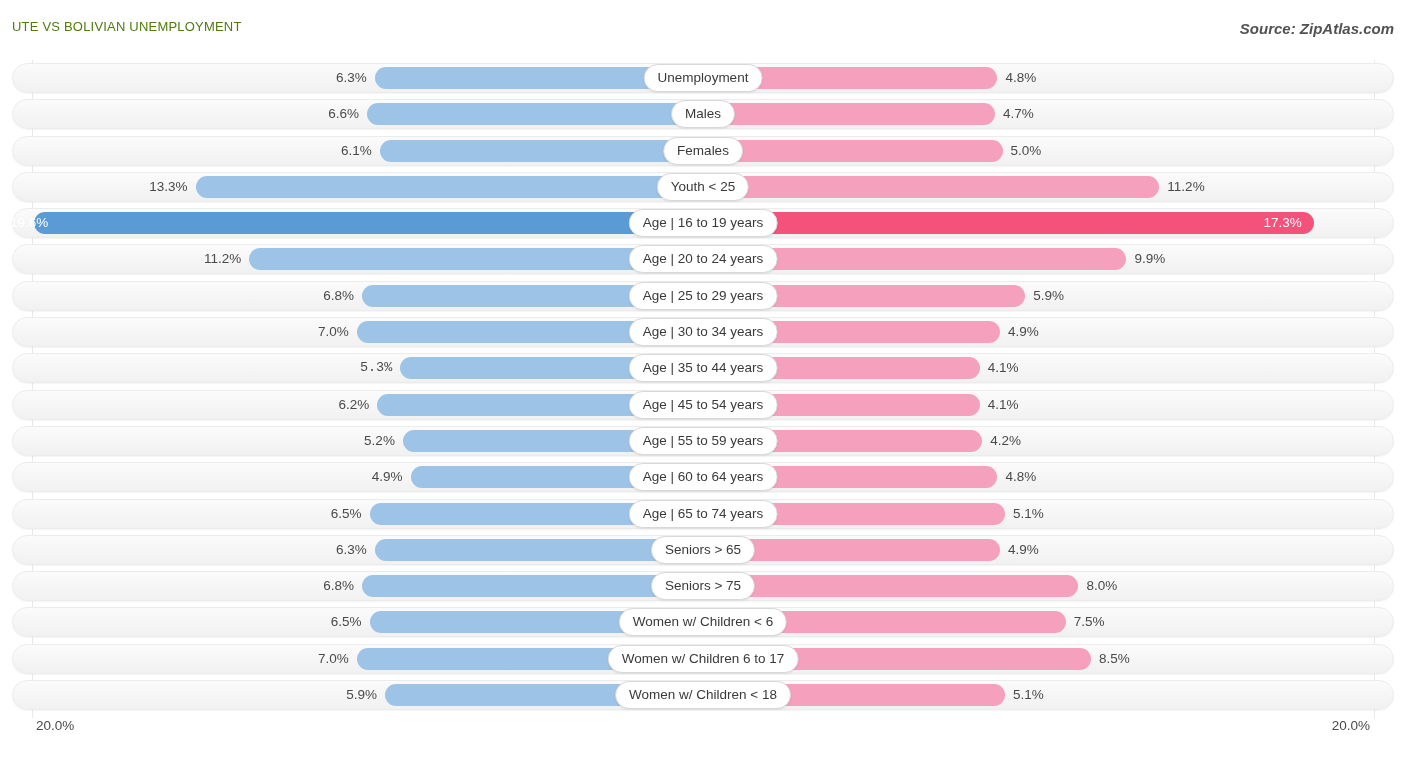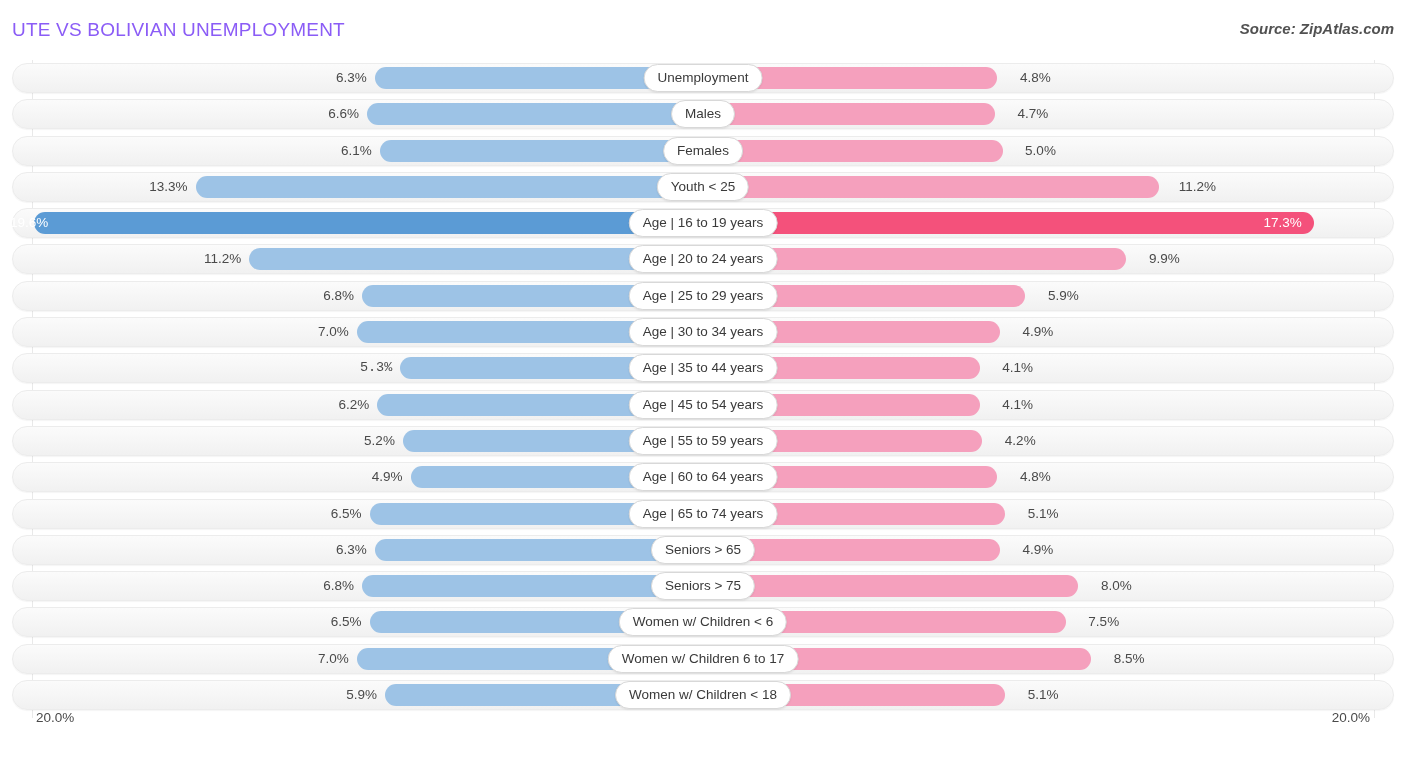--- a/index.html
+++ b/index.html
@@ -18,23 +18,23 @@
   }
 
   
   .header {
     position: absolute;
     top: 0; left: 0; right: 0; height: 56px;
   }
   .chart-title {
     position: absolute;
     left: 12px; top: 19px;
-    font-size: 19px;
+    font-size: 13px;
     letter-spacing: .2px;
-    color: #8b5cf6;
+    color: #4d7c0f;
     font-weight: 400;
     white-space: nowrap;
   }
   .source {
     position: absolute;
     right: 12px; top: 20px;
     font-size: 15px;
     font-style: italic;
     font-weight: bold;
     color: #515151;
@@ -95,21 +95,21 @@
   .val {
     position: absolute;
     top: 7px;
     height: 22px;
     line-height: 22px;
     font-size: 13.5px;
     color: #4a4a4a;
     white-space: nowrap;
   }
   .val.outL { text-align: right; }
-  .val.outR { text-align: center; }
+  .val.outR { text-align: left; }
   .val.inL, .val.inR { color: #ffffff; }
 
   .pill {
     position: absolute;
     top: 4px;
     height: 28px;
     line-height: 26px;
     padding: 0 13px;
     background: #ffffff;
     border: 1px solid #d8d8d8;
@@ -120,21 +120,21 @@
     transform: translateX(-50%);
     left: 703px;
     box-shadow: 0 1px 2px rgba(0,0,0,0.07);
     text-align: center;
     z-index: 5;
   }
 
   
   .footer {
     position: absolute;
-    left: 0; bottom: 16px;
+    left: 0; bottom: 8px;
     width: 1406px; height: 39px;
   }
   .axis-left, .axis-right {
     position: absolute;
     top: 8px;
     font-size: 13.5px;
     color: #4a4a4a;
   }
   .axis-left  { left: 36px; }
   .axis-right { right: 36px; }

